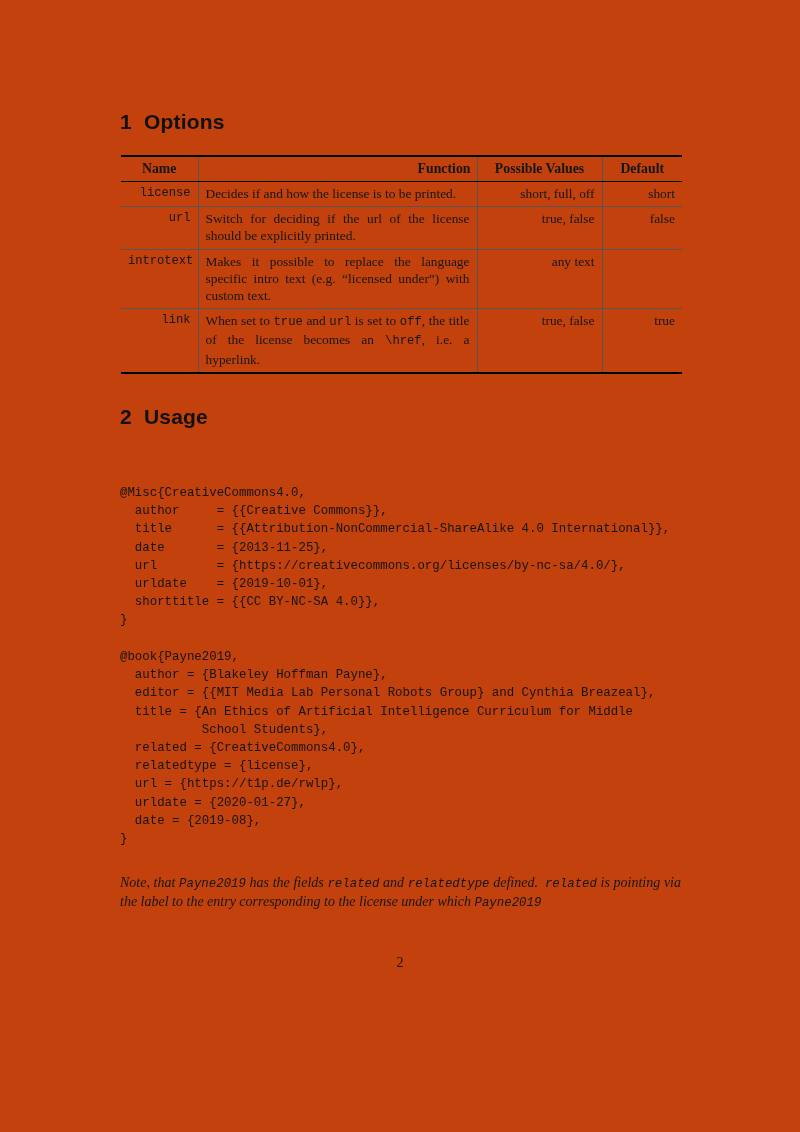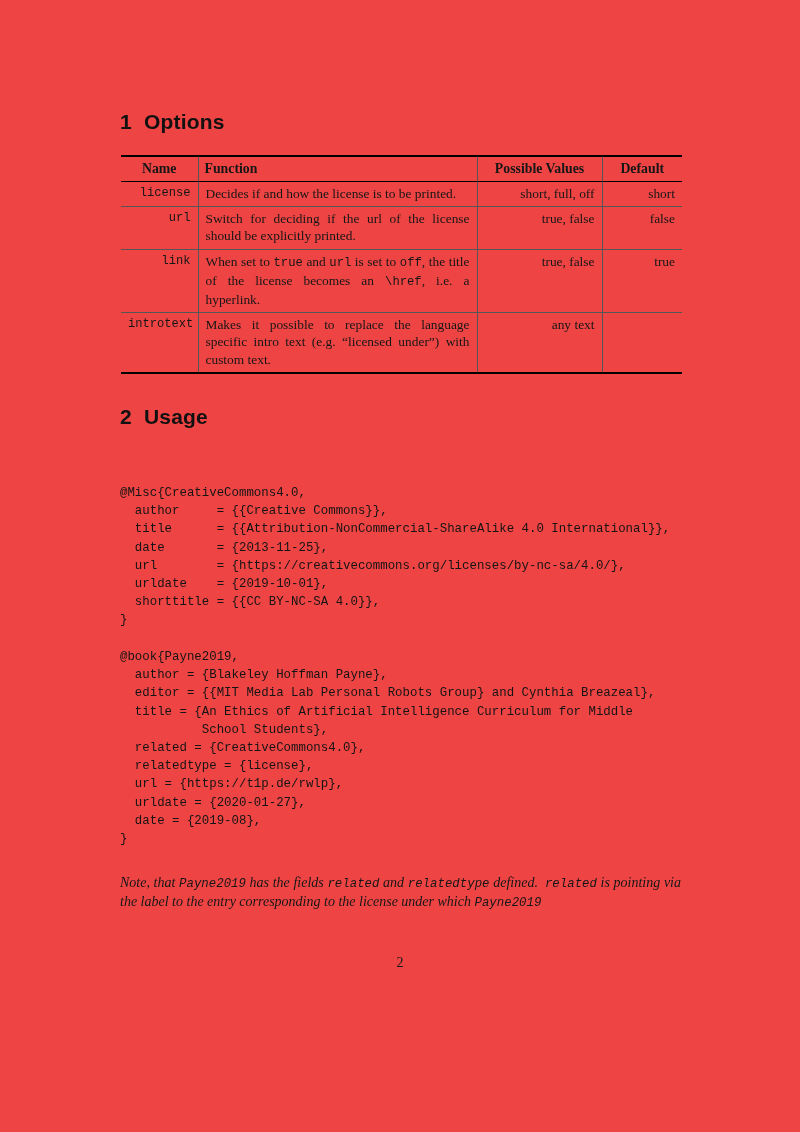--- a/index.html
+++ b/index.html
@@ -1,20 +1,20 @@
 <!DOCTYPE html>
 <html><head>
 <meta charset="utf-8">
 <style>
   html, body { margin: 0; padding: 0; background: #ffffff; }
   .page {
     position: relative;
     width: 800px;
     height: 1132px;
-    background: #ef4444;
+    background: #c2410c;
     color: #161616;
     overflow: hidden;
   }
   .sec-heading {
     position: absolute;
     left: 120px;
     margin: 0;
     font-family: "Liberation Sans", sans-serif;
     font-weight: bold;
     font-size: 21px;
@@ -46,21 +46,21 @@
   }
   table.options-table td {
     padding: 3px 7px 4px;
     vertical-align: top;
     line-height: 17.2px;
   }
   table.options-table tbody tr + tr td { border-top: 1px solid #555; }
   table.options-table th + th,
   table.options-table td + td { border-left: 1px solid #555; }
   .th-name, .th-values, .th-default { text-align: center; }
-  .th-function { text-align: left; }
+  .th-function { text-align: right; }
   .cell-name {
     text-align: right;
     font-family: "Liberation Mono", monospace;
     font-size: 12.1px;
     padding-top: 4px;
   }
   .cell-fn { text-align: justify; }
   .cell-val, .cell-def { text-align: right; }
   .mono {
     font-family: "Liberation Mono", monospace;
@@ -141,30 +141,30 @@
         <td class="cell-val">short, full, off</td>
         <td class="cell-def">short</td>
       </tr>
       <tr>
         <td class="cell-name">url</td>
         <td class="cell-fn">Switch for deciding if the url of the license should be explicitly printed.</td>
         <td class="cell-val">true, false</td>
         <td class="cell-def">false</td>
       </tr>
       <tr>
+        <td class="cell-name">introtext</td>
+        <td class="cell-fn">Makes it possible to replace the language specific intro text (e.g. “licensed under”) with custom text.</td>
+        <td class="cell-val">any text</td>
+        <td class="cell-def"></td>
+      </tr>
+      <tr>
         <td class="cell-name">link</td>
         <td class="cell-fn"><span>When set to </span><span class="mono">true</span><span> and </span><span class="mono">url</span><span> is set to </span><span class="mono">off</span><span>, the title of the license becomes an </span><span class="mono">\href</span><span>, i.e. a hyperlink.</span></td>
         <td class="cell-val">true, false</td>
         <td class="cell-def">true</td>
-      </tr>
-      <tr>
-        <td class="cell-name">introtext</td>
-        <td class="cell-fn">Makes it possible to replace the language specific intro text (e.g. “licensed under”) with custom text.</td>
-        <td class="cell-val">any text</td>
-        <td class="cell-def"></td>
       </tr>
     </tbody>
   </table>
 
   <h1 class="sec-heading" style="top:406px;">
     <span class="sec-num">2</span><span>Usage</span>
   </h1>
 
 
   <pre class="code code-misc">@Misc{CreativeCommons4.0,

